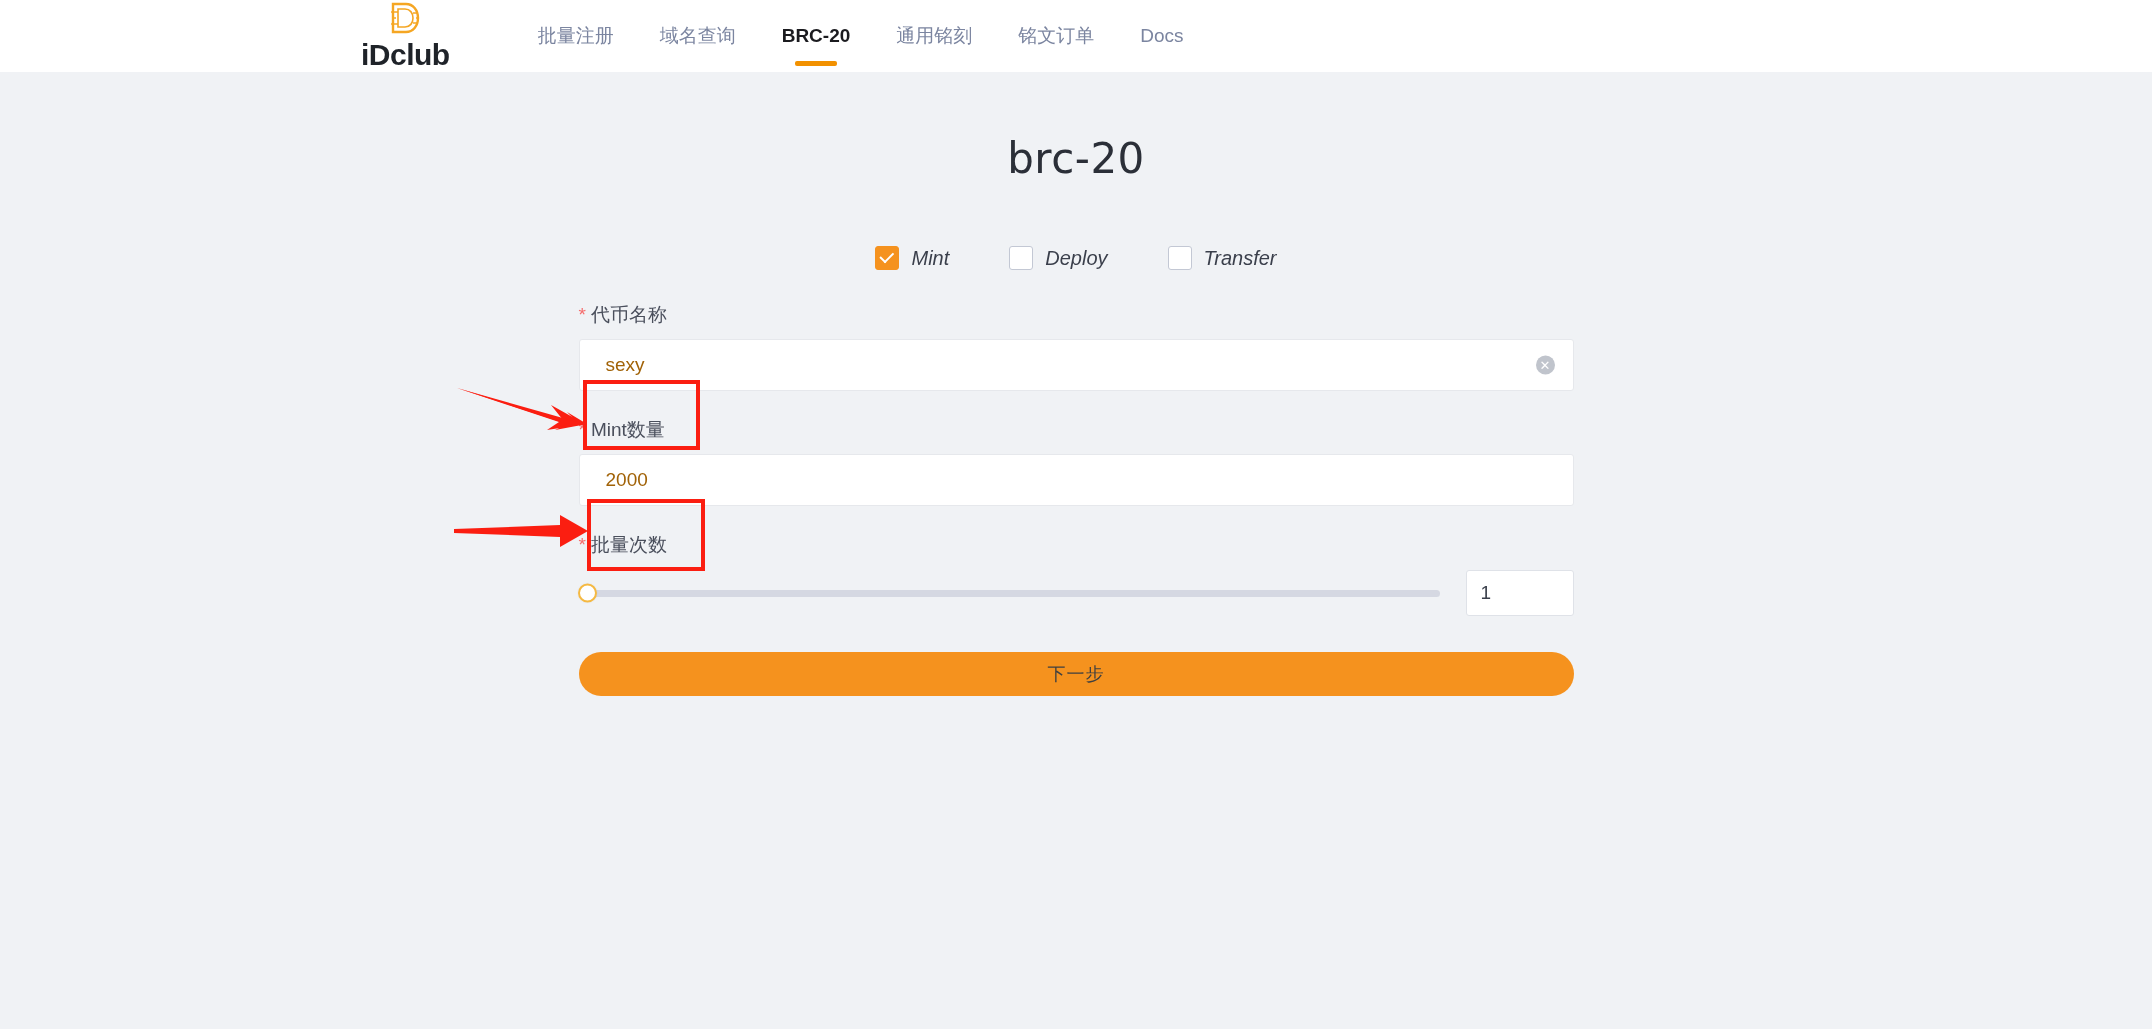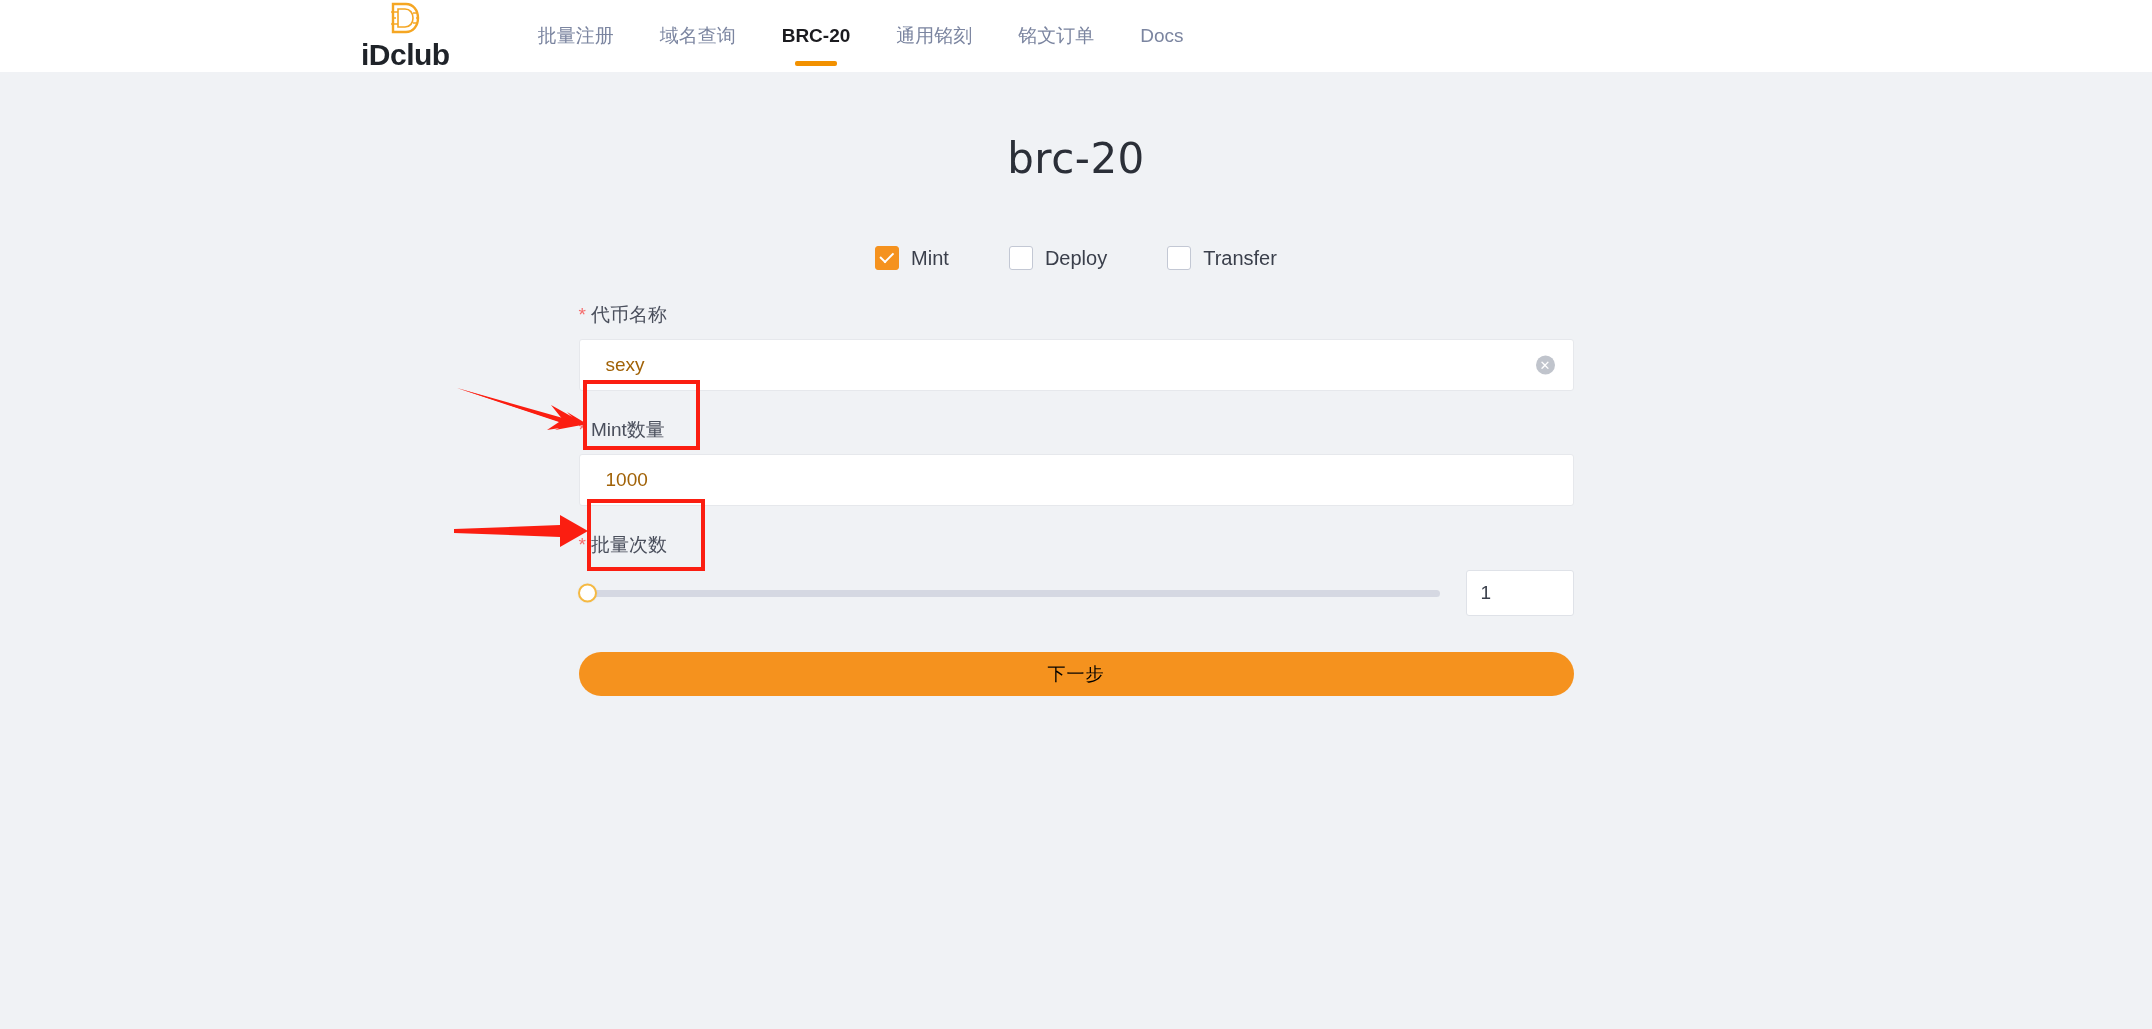--- a/index.html
+++ b/index.html
@@ -124,20 +124,21 @@
     margin-top: 66px;
   }
 
   
   .mode-row {
     display: flex;
     justify-content: center;
     align-items: flex-start;
     gap: 60px;
     margin-bottom: 32px;
+    font-style: italic;
   }
   .mode-item {
     display: flex;
     align-items: center;
     gap: 12px;
     cursor: pointer;
   }
   .cbox {
     width: 24px;
     height: 24px;
@@ -289,21 +290,21 @@
   }
 
   
   .submit-btn {
     width: 995px;
     height: 44px;
     margin-top: 36px;
     background: #f5921e;
     border: none;
     border-radius: 22px;
-    color: #000000;
+    color: #404040;
     font-size: 18px;
     font-family: inherit;
     cursor: pointer;
     display: flex;
     align-items: center;
     justify-content: center;
     letter-spacing: 1px;
   }
 
   
@@ -384,21 +385,21 @@
         <span class="clear-icon">✕</span>
       </div>
     </div>
 
     <div class="field-group">
       <div class="field-label">
         <span class="req-star">*</span>
         <span>Mint数量</span>
       </div>
       <div class="text-input">
-        <span class="value">1000</span>
+        <span class="value">2000</span>
       </div>
     </div>
 
     <div class="field-group">
       <div class="field-label">
         <span class="req-star">*</span>
         <span>批量次数</span>
       </div>
       <div class="slider-row">
         <div class="slider-track-wrap">

